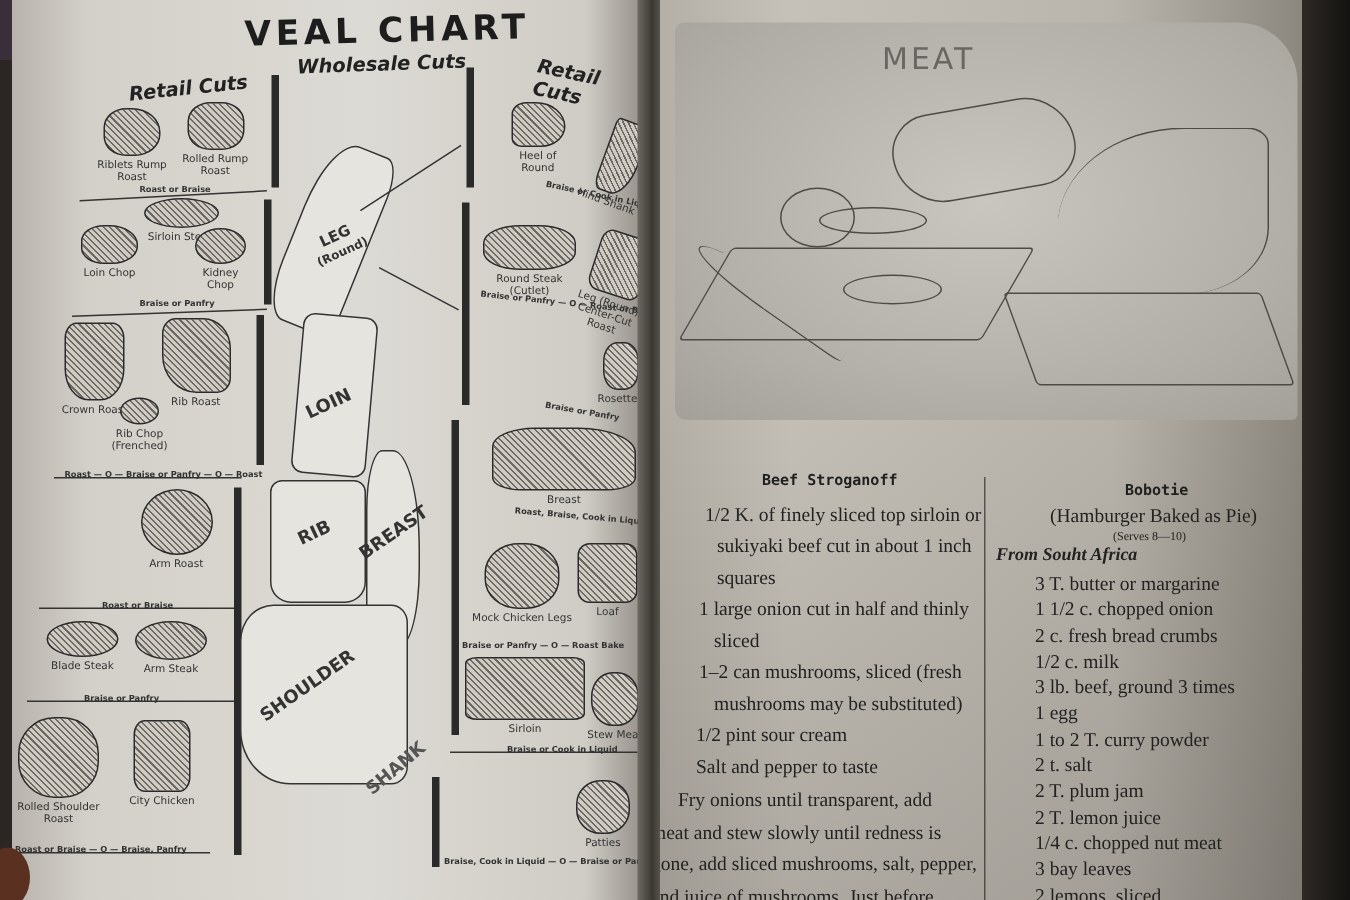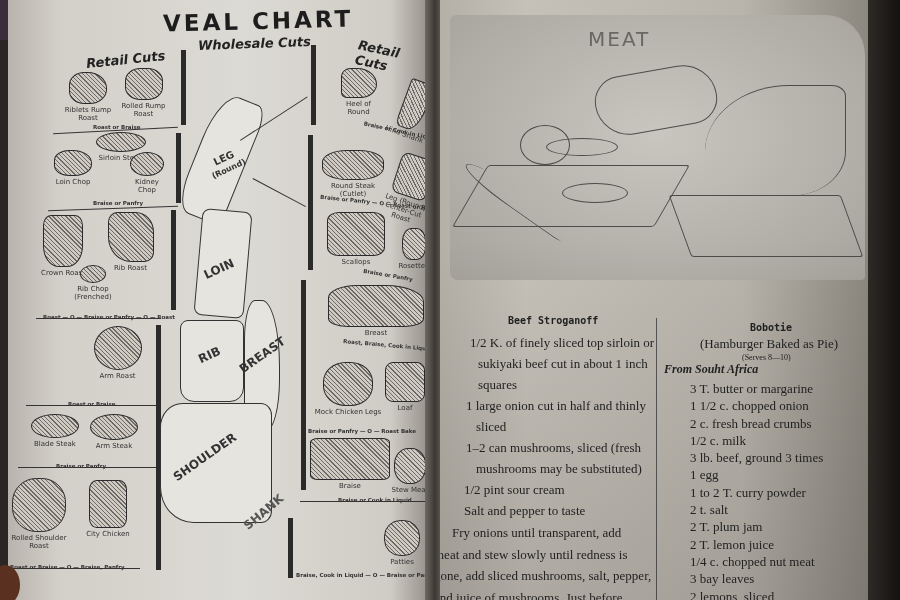--- a/index.html
+++ b/index.html
@@ -126,38 +126,36 @@
   <div class="cut" style="left:385px;top:80px;width:40px;transform:rotate(20deg);">
     <div class="pic" style="width:22px;height:48px;border-radius:10% 30% 50% 20%;"></div><span>Hind Shank</span></div>
   <div class="method" style="left:355px;top:128px;transform:rotate(12deg);">Braise or Cook in Liquid</div>
 
   <div class="cut" style="left:312px;top:150px;width:66px;">
     <div class="pic" style="width:60px;height:28px;border-radius:40%;"></div><span>Round Steak</span> <span>(Cutlet)</span></div>
   <div class="cut" style="left:378px;top:155px;width:48px;transform:rotate(18deg);">
     <div class="pic" style="width:34px;height:40px;border-radius:20%;"></div><span>Leg (Round) Center-Cut Roast</span></div>
   <div class="method" style="left:312px;top:200px;transform:rotate(6deg);">Braise or Panfry — O — Roast or Braise</div>
 
-  <div class="cut" style="left:318px;top:212px;width:60px;">
-    <div class="pic" style="width:56px;height:42px;border-radius:20%;"></div><span>Scallops</span></div>
   <div class="cut" style="left:388px;top:228px;width:35px;">
     <div class="pic" style="width:22px;height:30px;border-radius:40%;"></div><span>Rosettes</span></div>
   <div class="method" style="left:355px;top:272px;transform:rotate(10deg);">Braise or Panfry</div>
 
   <div class="cut" style="left:318px;top:285px;width:100px;">
     <div class="pic" style="width:94px;height:40px;border-radius:30% 40% 20% 20%;"></div><span>Breast</span></div>
   <div class="method" style="left:335px;top:342px;transform:rotate(5deg);">Roast, Braise, Cook in Liquid</div>
 
   <div class="cut" style="left:305px;top:362px;width:70px;">
     <div class="pic" style="width:48px;height:42px;border-radius:45%;"></div><span>Mock Chicken Legs</span></div>
   <div class="cut" style="left:375px;top:362px;width:44px;">
     <div class="pic" style="width:38px;height:38px;border-radius:20%;"></div><span>Loaf</span></div>
   <div class="method" style="left:300px;top:428px;">Braise or Panfry — O — Roast Bake</div>
 
   <div class="cut" style="left:300px;top:438px;width:84px;">
-    <div class="pic" style="width:78px;height:40px;border-radius:10%;"></div><span>Braise</span></div>
+    <div class="pic" style="width:78px;height:40px;border-radius:10%;"></div><span>Sirloin</span></div>
   <div class="cut" style="left:382px;top:448px;width:40px;">
     <div class="pic" style="width:30px;height:34px;border-radius:45%;"></div><span>Stew Meat</span></div>
   <div class="hline" style="left:292px;top:501px;width:125px;"></div>
   <div class="method" style="left:330px;top:497px;">Braise or Cook in Liquid</div>
 
   <div class="cut" style="left:372px;top:520px;width:44px;">
     <div class="pic" style="width:34px;height:34px;border-radius:45%;"></div><span>Patties</span></div>
   <div class="method" style="left:288px;top:572px;">Braise, Cook in Liquid — O — Braise or Panfry</div>
 </div>
 

